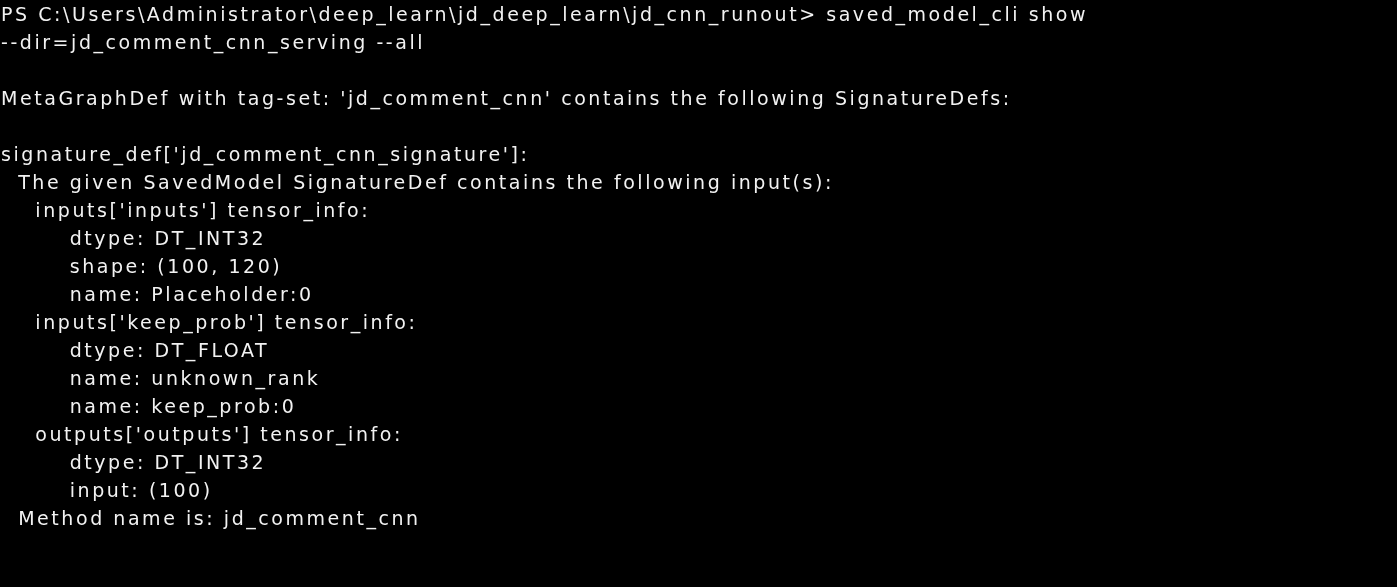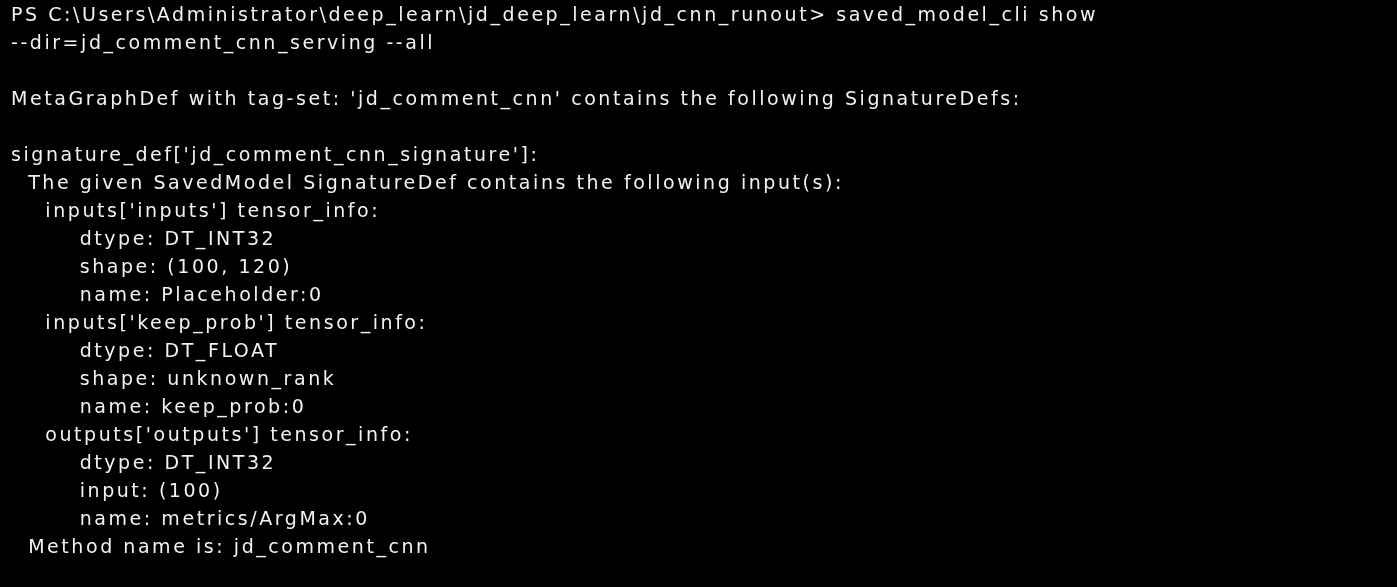--- a/index.html
+++ b/index.html
@@ -29,21 +29,21 @@
     width: 1397px;
   }
   .line {
     height: 28px;
     line-height: 28px;
     font-size: 19px;
     letter-spacing: 2.55px;
     white-space: pre;
     color: #f2f2f2;
     font-family: "DejaVu Sans", sans-serif;
-    padding-left: 11px;
+    padding-left: 1px;
     box-sizing: border-box;
   }
   .line.blank {
     color: transparent;
   }
 </style>
 </head>
 <body>
 
 <div id="terminal">
@@ -54,21 +54,20 @@
     <div class="line">MetaGraphDef with tag-set: 'jd_comment_cnn' contains the following SignatureDefs:</div>
     <div class="line blank"></div>
     <div class="line">signature_def['jd_comment_cnn_signature']:</div>
     <div class="line">  The given SavedModel SignatureDef contains the following input(s):</div>
     <div class="line">    inputs['inputs'] tensor_info:</div>
     <div class="line">        dtype: DT_INT32</div>
     <div class="line">        shape: (100, 120)</div>
     <div class="line">        name: Placeholder:0</div>
     <div class="line">    inputs['keep_prob'] tensor_info:</div>
     <div class="line">        dtype: DT_FLOAT</div>
-    <div class="line">        shape: unknown_rank</div>
+    <div class="line">        name: unknown_rank</div>
     <div class="line">        name: keep_prob:0</div>
     <div class="line">    outputs['outputs'] tensor_info:</div>
     <div class="line">        dtype: DT_INT32</div>
     <div class="line">        input: (100)</div>
-    <div class="line">        name: metrics/ArgMax:0</div>
     <div class="line">  Method name is: jd_comment_cnn</div>
   </div>
 </div>
 
 </body></html>

